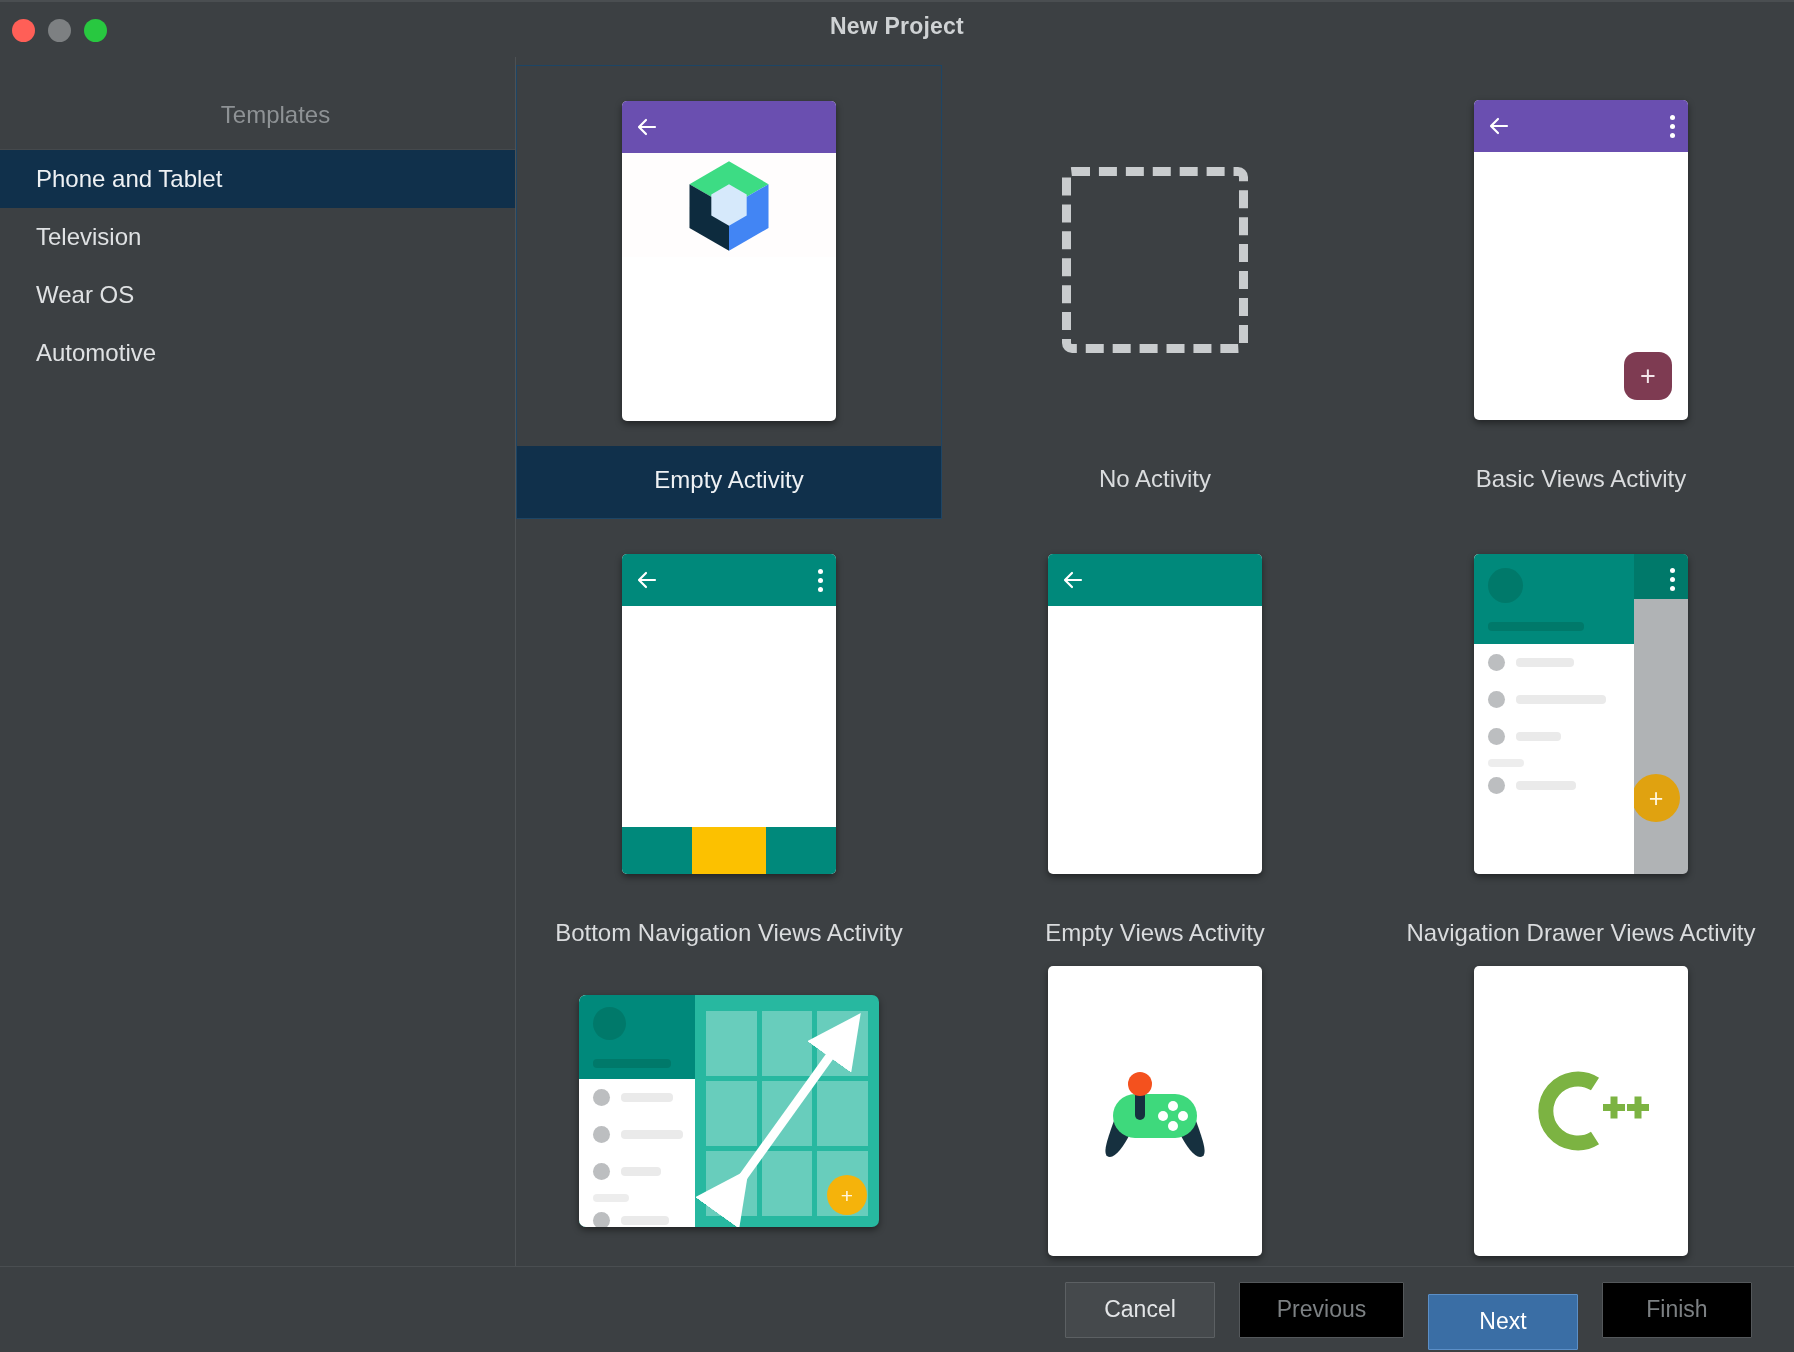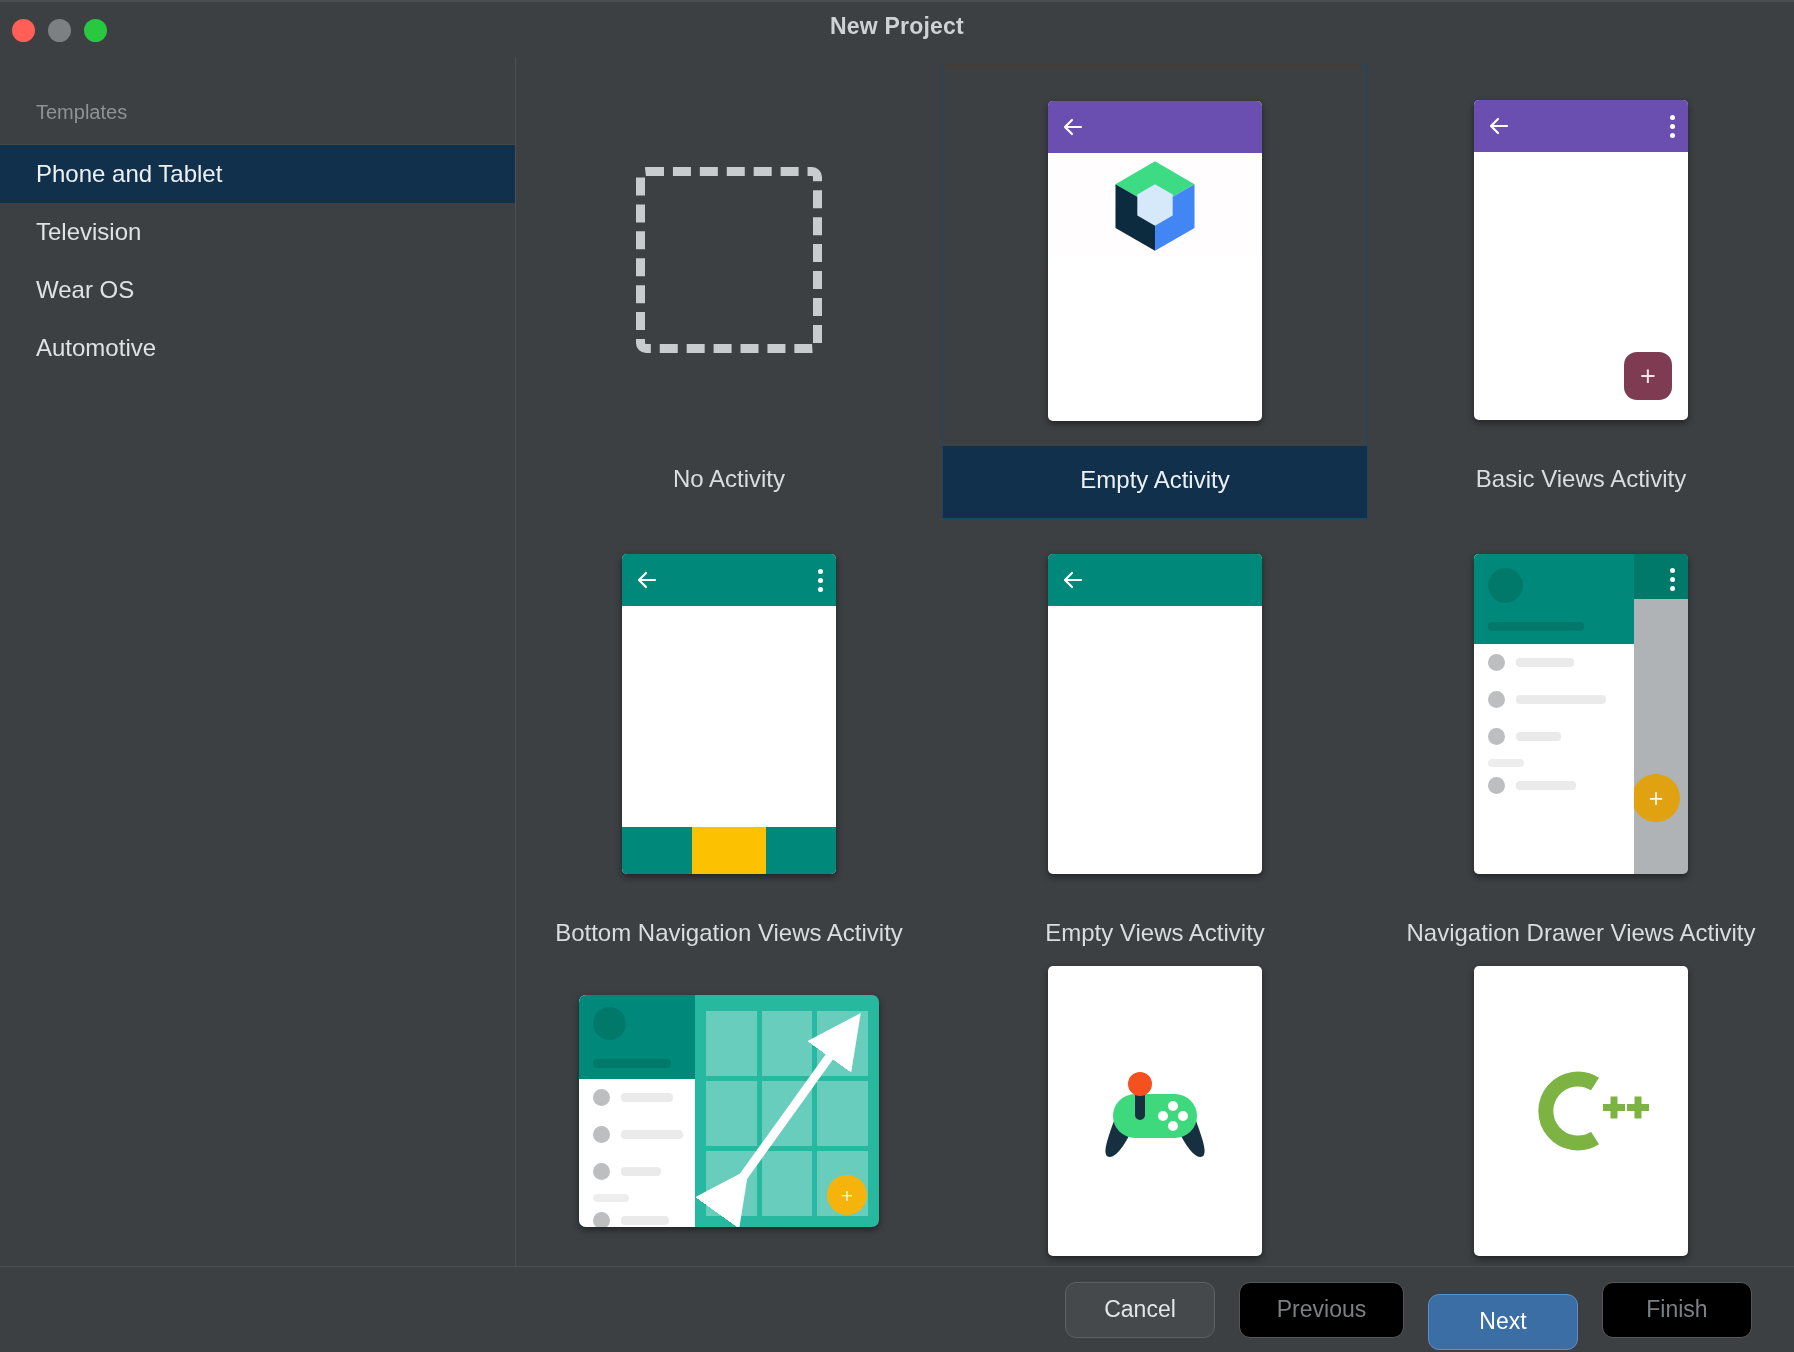--- a/index.html
+++ b/index.html
@@ -64,24 +64,25 @@
   
   .sidebar {
     width: 516px;
     flex: 0 0 516px;
     background: #3c4043;
     border-right: 1px solid #4d5154;
     position: relative;
     padding-top: 24px;
   }
   .sidebar-header {
-    font-size: 20px;
+    font-size: 24px;
     color: #8e9295;
     padding: 20px 0 20px 36px;
     border-bottom: 1px solid #45494c;
+    text-align: center;
   }
   .side-item {
     height: 58px;
     display: flex;
     align-items: center;
     padding-left: 36px;
     font-size: 24px;
     color: #dfe1e3;
   }
   .side-item.selected {
@@ -344,21 +345,21 @@
     border-top: 1px solid #4a4e51;
     display: flex;
     align-items: center;
     justify-content: flex-end;
     gap: 24px;
     padding-right: 42px;
   }
   .btn {
     min-width: 150px;
     height: 56px;
-    border-radius: 11px;
+    border-radius: 1px;
     font-size: 23px;
     font-family: "Liberation Sans", sans-serif;
     display: flex;
     align-items: center;
     justify-content: center;
     border: 1px solid #5c6063;
     background: #45494c;
     color: #e3e5e7;
     cursor: pointer;
   }
@@ -413,46 +414,46 @@
         <span>Wear OS</span>
       </div>
       <div class="side-item">
         <span>Automotive</span>
       </div>
     </div>
 
     <div class="content">
       <div class="grid">
 
-        <div class="card">
-          <div class="thumb-wrap">
-            <div class="dashed-box"></div>
-          </div>
-          <div class="card-label">No Activity</div>
-        </div>
-
         <div class="card selected">
           <div class="thumb-wrap">
             <div class="phone">
               <div class="appbar purple">
                 <svg class="back-arrow" viewBox="0 0 24 24">
                   <path d="M20 12H5M11 5l-7 7 7 7" fill="none" stroke="#ffffff" stroke-width="2.2" stroke-linecap="round" stroke-linejoin="round"></path>
                 </svg>
               </div>
               <div class="compose-wrap">
                 <svg width="104" height="104" viewBox="0 0 100 100">
                   <polygon points="50,8 88,30 50,52 12,30" fill="#3ddc84"></polygon>
                   <polygon points="12,30 50,52 50,94 12,72" fill="#0d2b3e"></polygon>
                   <polygon points="88,30 88,72 50,94 50,52" fill="#4285f4"></polygon>
                   <polygon points="50,30 67,40 67,60 50,70 33,60 33,40" fill="#d6e9fb"></polygon>
                 </svg>
               </div>
             </div>
           </div>
           <div class="card-label">Empty Activity</div>
+        </div>
+
+        <div class="card">
+          <div class="thumb-wrap">
+            <div class="dashed-box"></div>
+          </div>
+          <div class="card-label">No Activity</div>
         </div>
 
         <div class="card">
           <div class="thumb-wrap">
             <div class="phone">
               <div class="appbar purple">
                 <svg class="back-arrow" viewBox="0 0 24 24">
                   <path d="M20 12H5M11 5l-7 7 7 7" fill="none" stroke="#ffffff" stroke-width="2.2" stroke-linecap="round" stroke-linejoin="round"></path>
                 </svg>
                 <span class="kebab">

